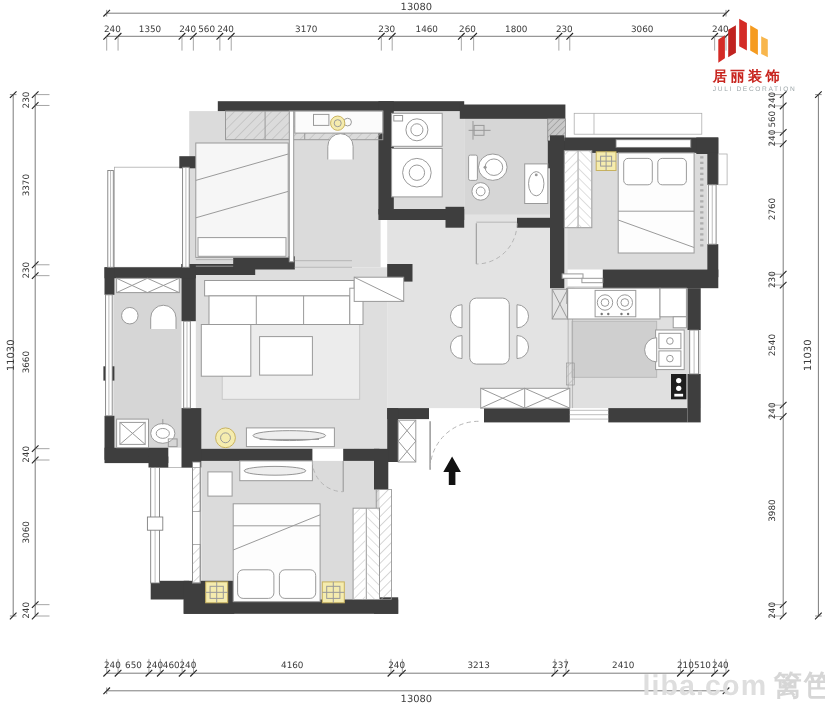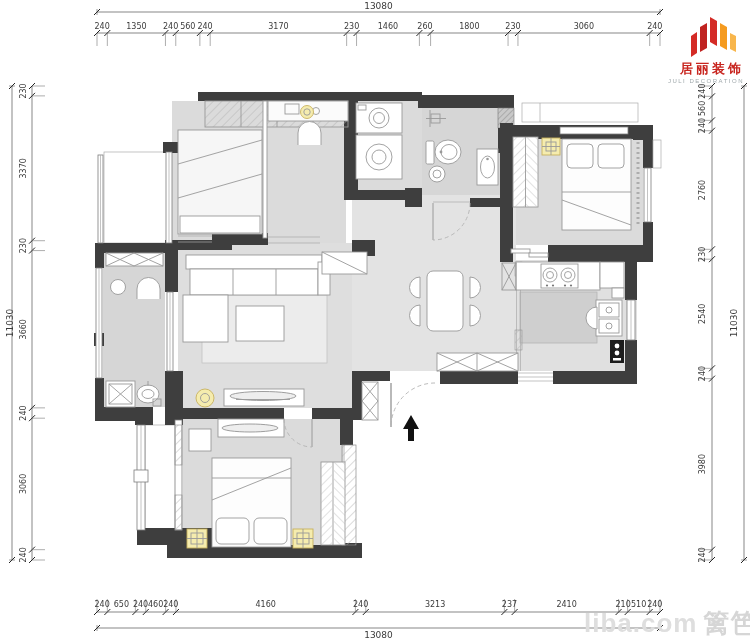--- a/index.html
+++ b/index.html
@@ -7,21 +7,21 @@
          font-family:"Liberation Sans",sans-serif;}
   svg text{font-family:"DejaVu Sans",sans-serif;fill:#3a3a3a;}
   
   .w{fill:#3e3e3e;stroke:none}
   .f{fill:#fff;stroke:#999;stroke-width:.9}
   .t{fill:none;stroke:#999;stroke-width:.9}
   .tl{fill:none;stroke:#ababab;stroke-width:.7}
   .win{fill:#fff;stroke:#7d7d7d;stroke-width:.8}
   .yellow{fill:#f5ecae;stroke:#c8b25e;stroke-width:.9}
   .dash{fill:none;stroke:#b3b3b3;stroke-width:.9;stroke-dasharray:4 3}
-  .logo{position:absolute;right:6px;top:12px;width:96px;text-align:right;}
+  .logo{position:absolute;right:6px;top:12px;width:96px;text-align:left;}
   .logo-cn{color:#c8251f;font-weight:bold;font-size:13px;letter-spacing:3px;line-height:14px;}
   .logo-en{color:#9fa8ab;font-size:6px;letter-spacing:1.5px;margin-top:2px;}
   .wm{position:absolute;left:584px;top:606px;font-size:26px;font-weight:bold;
       color:#dedede;white-space:nowrap;letter-spacing:1px;z-index:4;}
   .wm .cn{color:#d6d6d6;margin-left:6px;}
 </style>
 </head>
 <body>
 
 <div class="stage">

